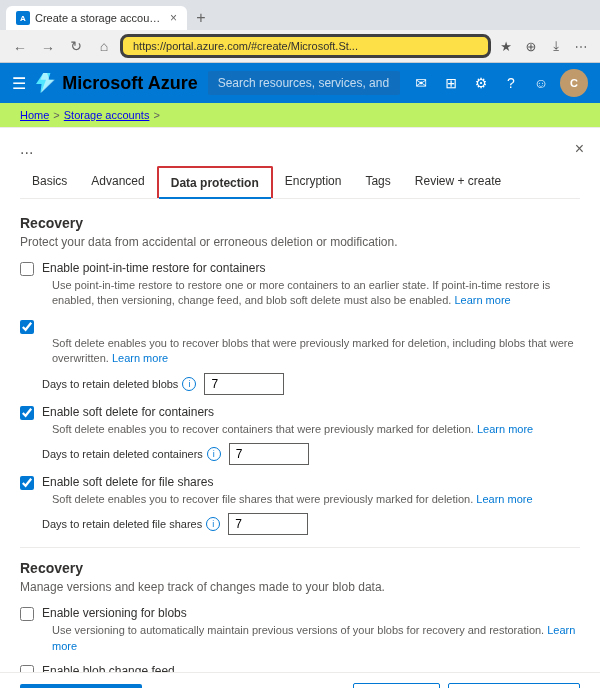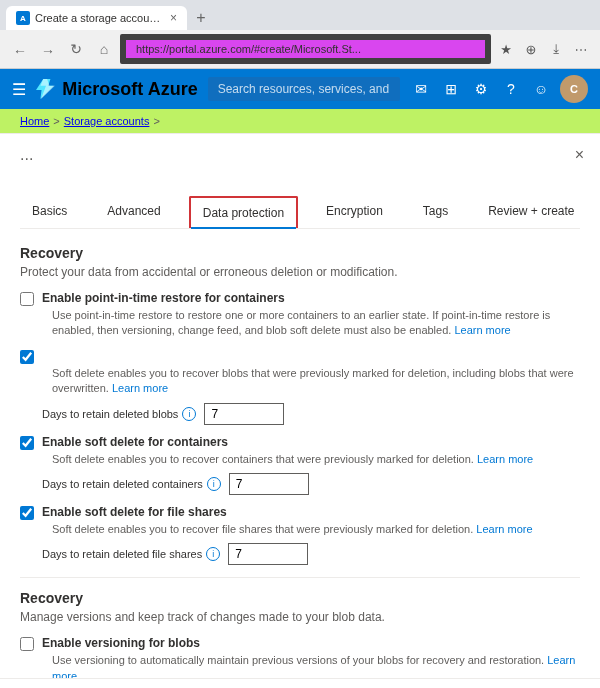--- a/index.html
+++ b/index.html
@@ -9,21 +9,21 @@
     .browser-chrome { background: #dee1e6; border-bottom: 1px solid #c8ccd0; }
     .tab-bar { display: flex; align-items: center; padding: 6px 6px 0; gap: 2px; }
     .tab { display: flex; align-items: center; background: white; border-radius: 6px 6px 0 0; padding: 5px 10px; font-size: 11px; gap: 5px; min-width: 160px; }
     .tab-favicon { width: 14px; height: 14px; background: #0078d4; border-radius: 2px; display: flex; align-items: center; justify-content: center; }
     .tab-favicon span { color: white; font-size: 8px; font-weight: bold; }
     .tab-title { flex: 1; font-size: 11px; color: #323130; white-space: nowrap; overflow: hidden; text-overflow: ellipsis; max-width: 130px; }
     .tab-close { color: #666; font-size: 12px; cursor: pointer; }
     .new-tab { width: 24px; height: 24px; display: flex; align-items: center; justify-content: center; color: #666; font-size: 16px; cursor: pointer; }
     .browser-controls { display: flex; align-items: center; padding: 4px 8px; gap: 4px; background: #f0f0f0; }
     .ctrl-btn { width: 24px; height: 24px; display: flex; align-items: center; justify-content: center; color: #666; font-size: 14px; cursor: pointer; border: none; background: transparent; border-radius: 3px; }
-    .address-bar { flex: 1; background: #d946ef; border: 6px solid #404040; border-radius: 2px; padding: 3px 10px; font-size: 11px; color: #323130; }
+    .address-bar { flex: 1; background: #fde047; border: 3px solid #404040; border-radius: 8px; padding: 3px 10px; font-size: 11px; color: #323130; }
     .browser-actions { display: flex; gap: 3px; }
     .b-action { width: 22px; height: 22px; display: flex; align-items: center; justify-content: center; color: #555; font-size: 13px; cursor: pointer; }
 
     
     .azure-header { display: flex; align-items: center; background: #0078d4; padding: 0 12px; height: 40px; gap: 10px; }
     .hamburger { color: white; font-size: 16px; cursor: pointer; }
     .azure-logo { display: flex; align-items: center; gap: 6px; }
     .azure-logo-icon { width: 20px; height: 20px; }
     .azure-logo-text { color: #000000; font-size: 18px; font-weight: 600; }
     .azure-search { flex: 1; background: #106ebe; border: none; border-radius: 2px; padding: 5px 10px; color: white; font-size: 12px; outline: none; }
@@ -38,35 +38,35 @@
 
     
     .main-content { background: white; padding: 0 20px 10px; height: calc(688px - 40px - 40px - 28px - 36px); overflow-y: auto; position: relative; }
     
     .page-header { display: flex; align-items: center; gap: 8px; padding: 12px 0 8px; }
     .page-title { font-size: 18px; font-weight: 600; color: #323130; }
     .page-header-dots { color: #605e5c; font-size: 16px; cursor: pointer; }
     .close-btn { position: absolute; right: 16px; top: 12px; color: #605e5c; font-size: 16px; cursor: pointer; }
 
     
-    .tabs { display: flex; gap: 16px; border-bottom: 1px solid #edebe9; margin-bottom: 16px; margin-top: 24px; }
+    .tabs { display: flex; gap: 0; border-bottom: 1px solid #edebe9; margin-bottom: 16px; }
     .tab-item { padding: 8px 12px; font-size: 12px; color: #323130; cursor: pointer; border: none; background: transparent; position: relative; white-space: nowrap; }
-    .tab-item.active { color: #0078d4; font-weight: 400; }
+    .tab-item.active { color: #0078d4; font-weight: 700; }
     .tab-item.active::after { content: ''; position: absolute; bottom: -1px; left: 0; right: 0; height: 2px; background: #0078d4; }
     .tab-item.highlighted { border: 2px solid #d13438; border-bottom: none; border-radius: 2px 2px 0 0; color: #323130; }
 
     
     .section-title { font-size: 14px; font-weight: 600; color: #323130; margin-bottom: 4px; margin-top: 4px; }
     .section-desc { font-size: 12px; color: #605e5c; margin-bottom: 12px; }
 
     
     .checkbox-group { margin-bottom: 10px; }
     .checkbox-row { display: flex; align-items: flex-start; gap: 8px; margin-bottom: 2px; }
     .checkbox-input { width: 14px; height: 14px; margin-top: 1px; flex-shrink: 0; accent-color: #0078d4; }
-    .checkbox-label { font-size: 12px; color: #323130; font-weight: 700; }
+    .checkbox-label { font-size: 12px; color: #323130; font-weight: 400; }
     .checkbox-desc { font-size: 11px; color: #605e5c; margin-left: 32px; margin-bottom: 6px; line-height: 1.4; }
     .learn-more { color: #0078d4; text-decoration: none; font-size: 11px; }
 
     
     .input-row { display: flex; align-items: center; margin-left: 22px; margin-bottom: 8px; gap: 8px; }
     .input-label { font-size: 11px; color: #323130; display: flex; align-items: center; gap: 4px; white-space: nowrap; }
     .info-icon { width: 14px; height: 14px; border-radius: 50%; border: 1px solid #0078d4; color: #0078d4; font-size: 9px; display: flex; align-items: center; justify-content: center; cursor: pointer; }
     .number-input { width: 80px; border: 1px solid #605e5c; padding: 3px 6px; font-size: 12px; outline: none; }
 
     

